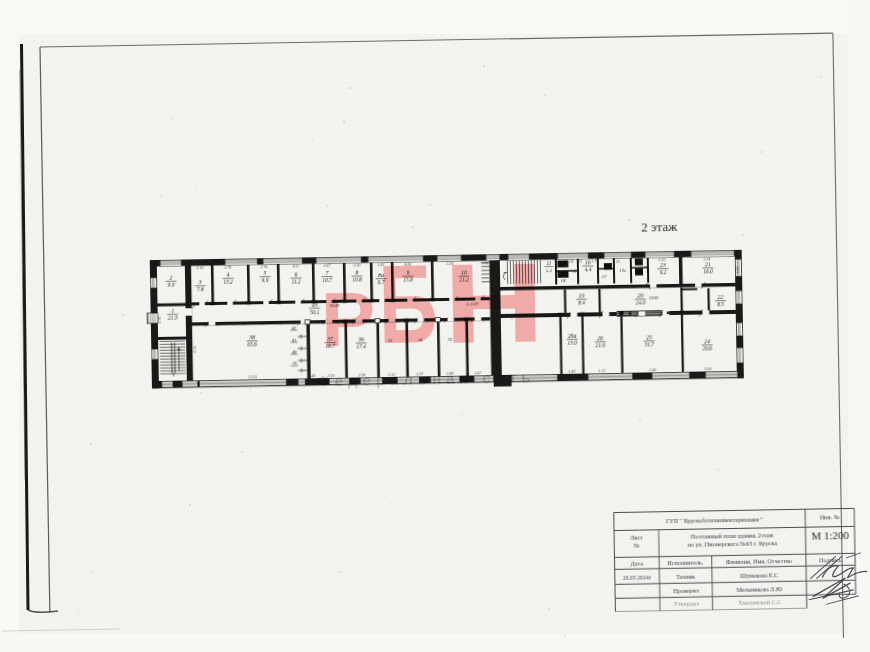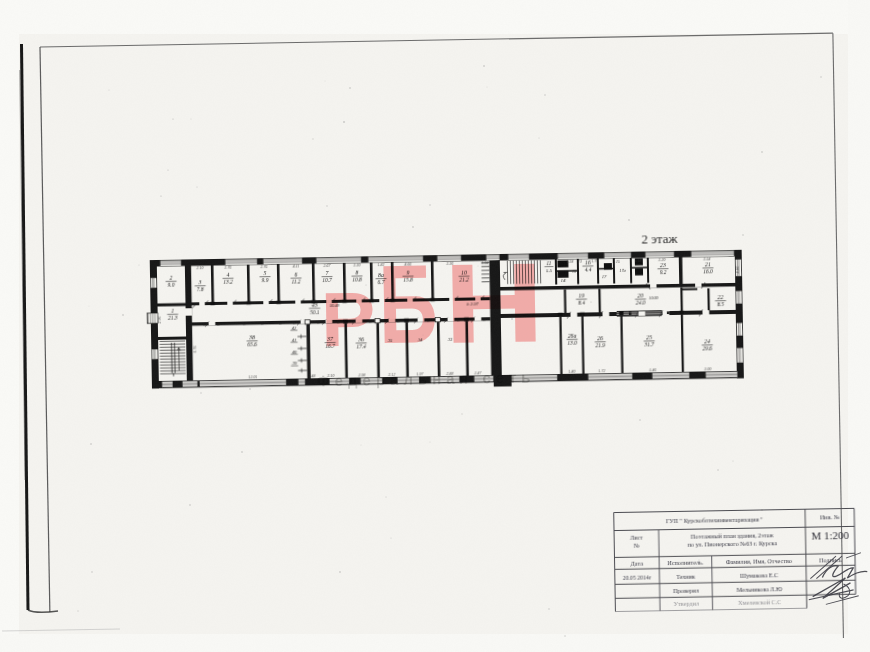--- a/index.html
+++ b/index.html
@@ -3,21 +3,21 @@
 <style>
 html,body{margin:0;padding:0;background:#fff;}
 #canvas{position:relative;width:870px;height:652px;overflow:hidden;background:#f5f4f0;font-family:"Liberation Sans",sans-serif;}
 #sheet{position:absolute;left:0;top:0;width:870px;height:652px;transform:rotate(-1deg);transform-origin:40px 47px;}
 .wm{position:absolute;left:0;top:0;width:870px;height:652px;mix-blend-mode:multiply;color:#f1aba8;font-family:"Liberation Sans",sans-serif;font-weight:bold;pointer-events:none;}
 .wm span{position:absolute;line-height:1;transform-origin:left top;}
 .wmP{left:316.25px;top:285.7px;font-size:76.8px;transform:scaleX(1.069);}
 .wmB{left:374.3px;top:255.1px;font-size:111.6px;transform:scaleX(0.734);}
 .wmH{left:439.2px;top:254.9px;font-size:113px;transform:scaleX(1.236);}
 .ghost{position:absolute;left:311px;top:377px;mix-blend-mode:multiply;font-family:"Liberation Sans",sans-serif;font-weight:bold;font-size:15px;letter-spacing:5px;color:#b2b2af;opacity:0.68;white-space:nowrap;}
-.floor{position:absolute;left:638px;top:242px;font-family:"Liberation Serif",serif;font-size:13px;color:#2a2a2a;filter:blur(0.25px);}
+.floor{position:absolute;left:638px;top:230px;font-family:"Liberation Serif",serif;font-size:13px;color:#2a2a2a;filter:blur(0.25px);}
 </style></head>
 <body>
 <div id="canvas">
 
 <div style="position:absolute;left:0;top:0;width:870px;height:34px;background:#fafaf7"></div>
 
 <div style="position:absolute;left:0;top:0;width:19px;height:652px;background:#fafaf7"></div>
 
 <div style="position:absolute;left:848px;top:0;width:22px;height:652px;background:#f9f9f6"></div>
 

